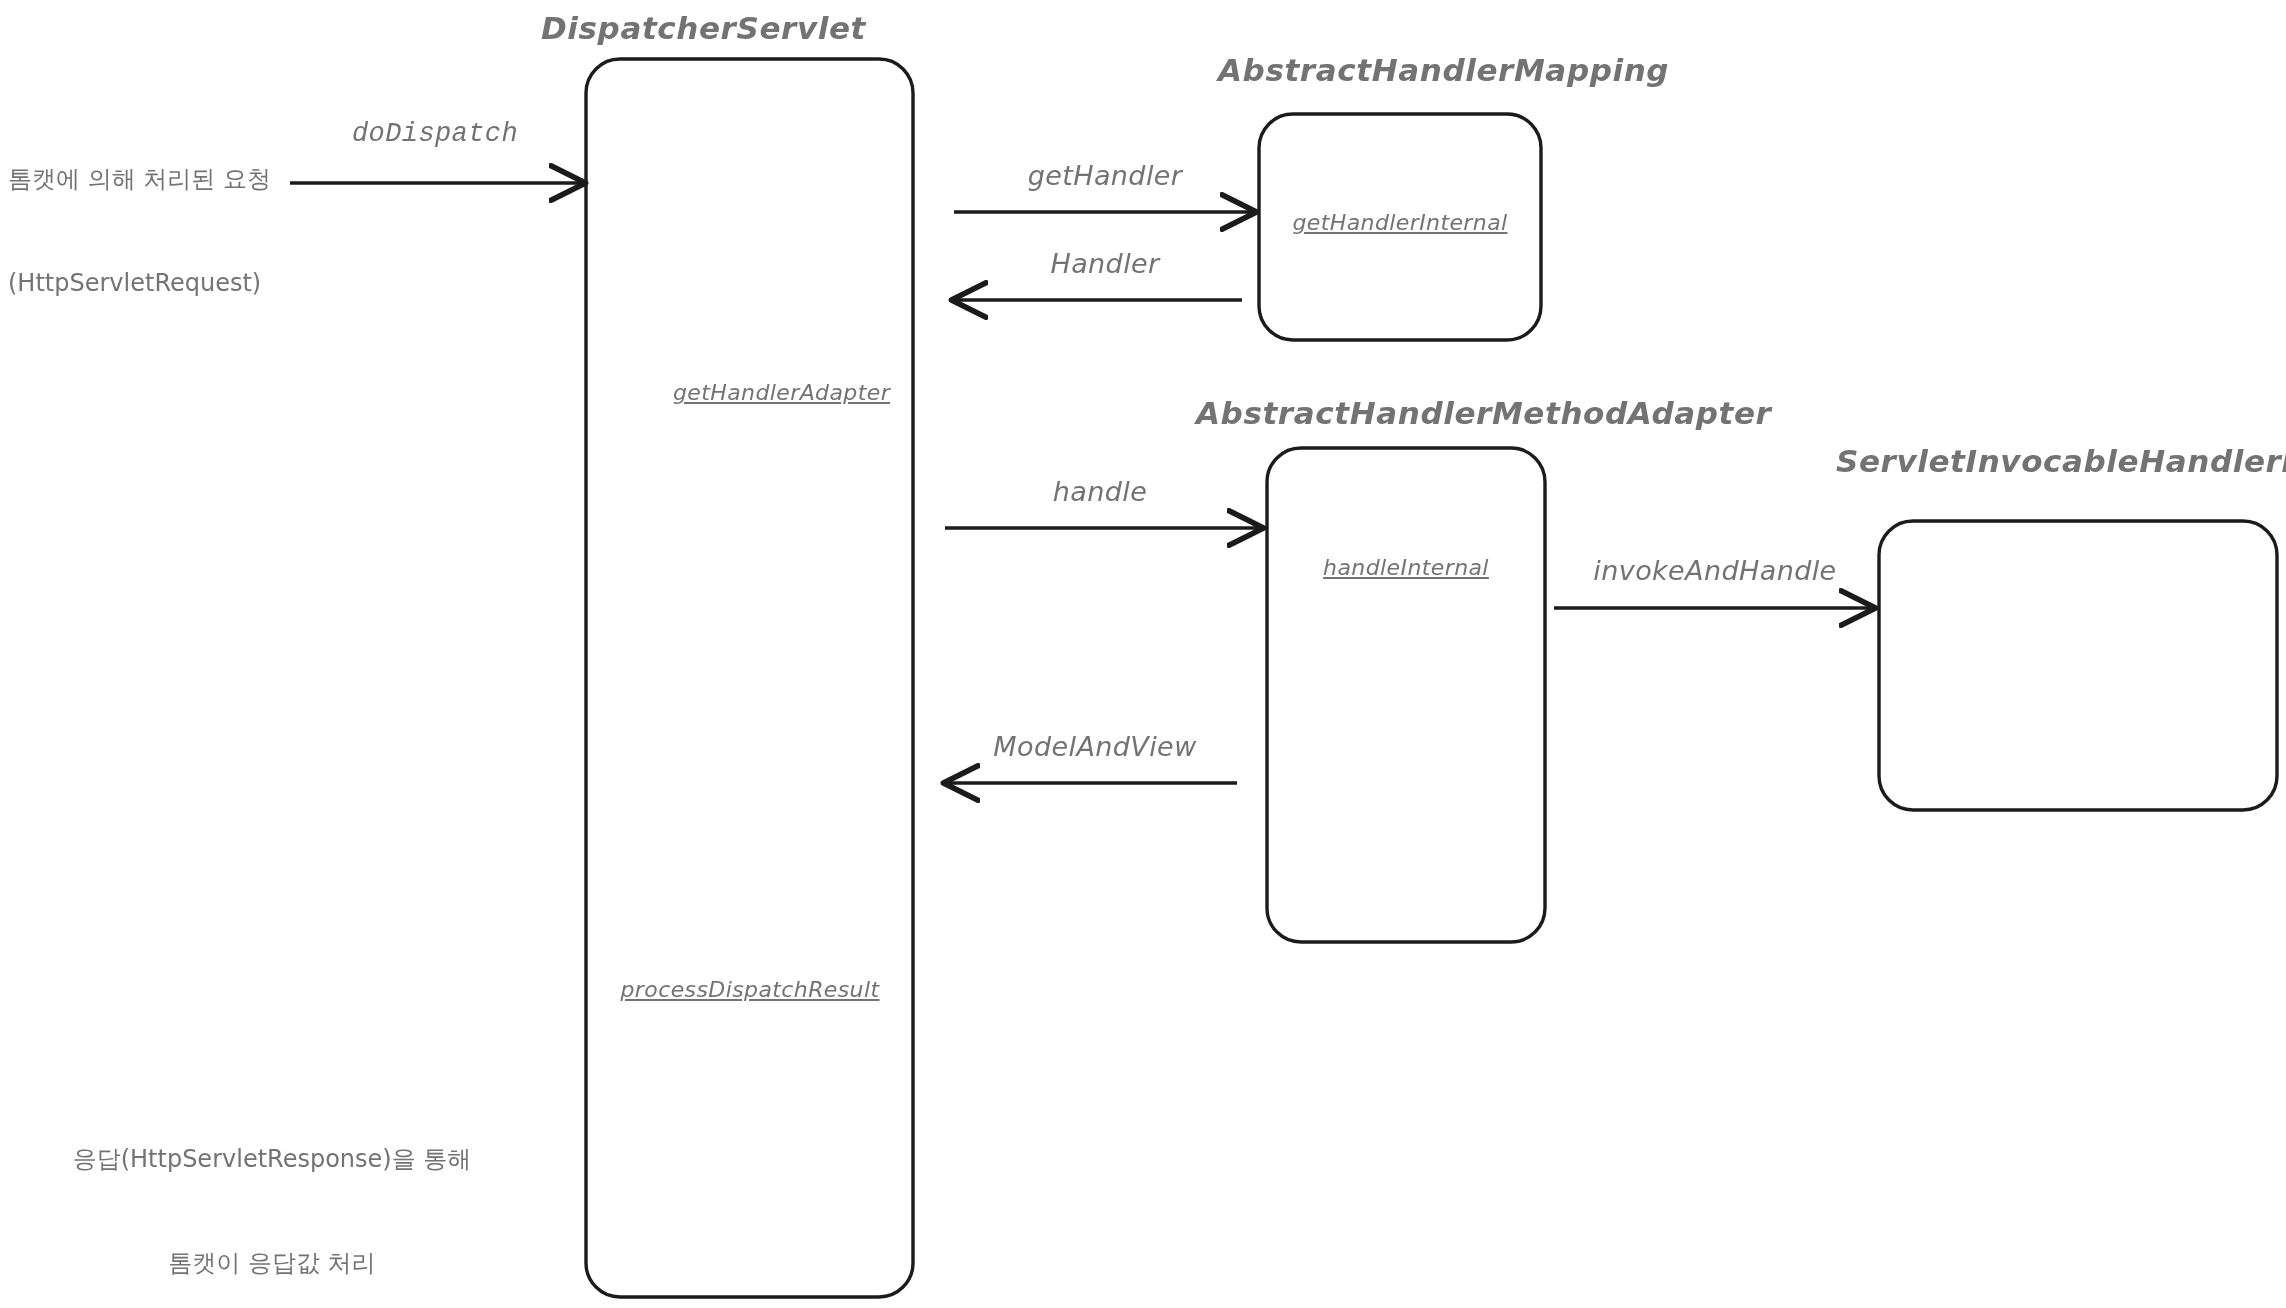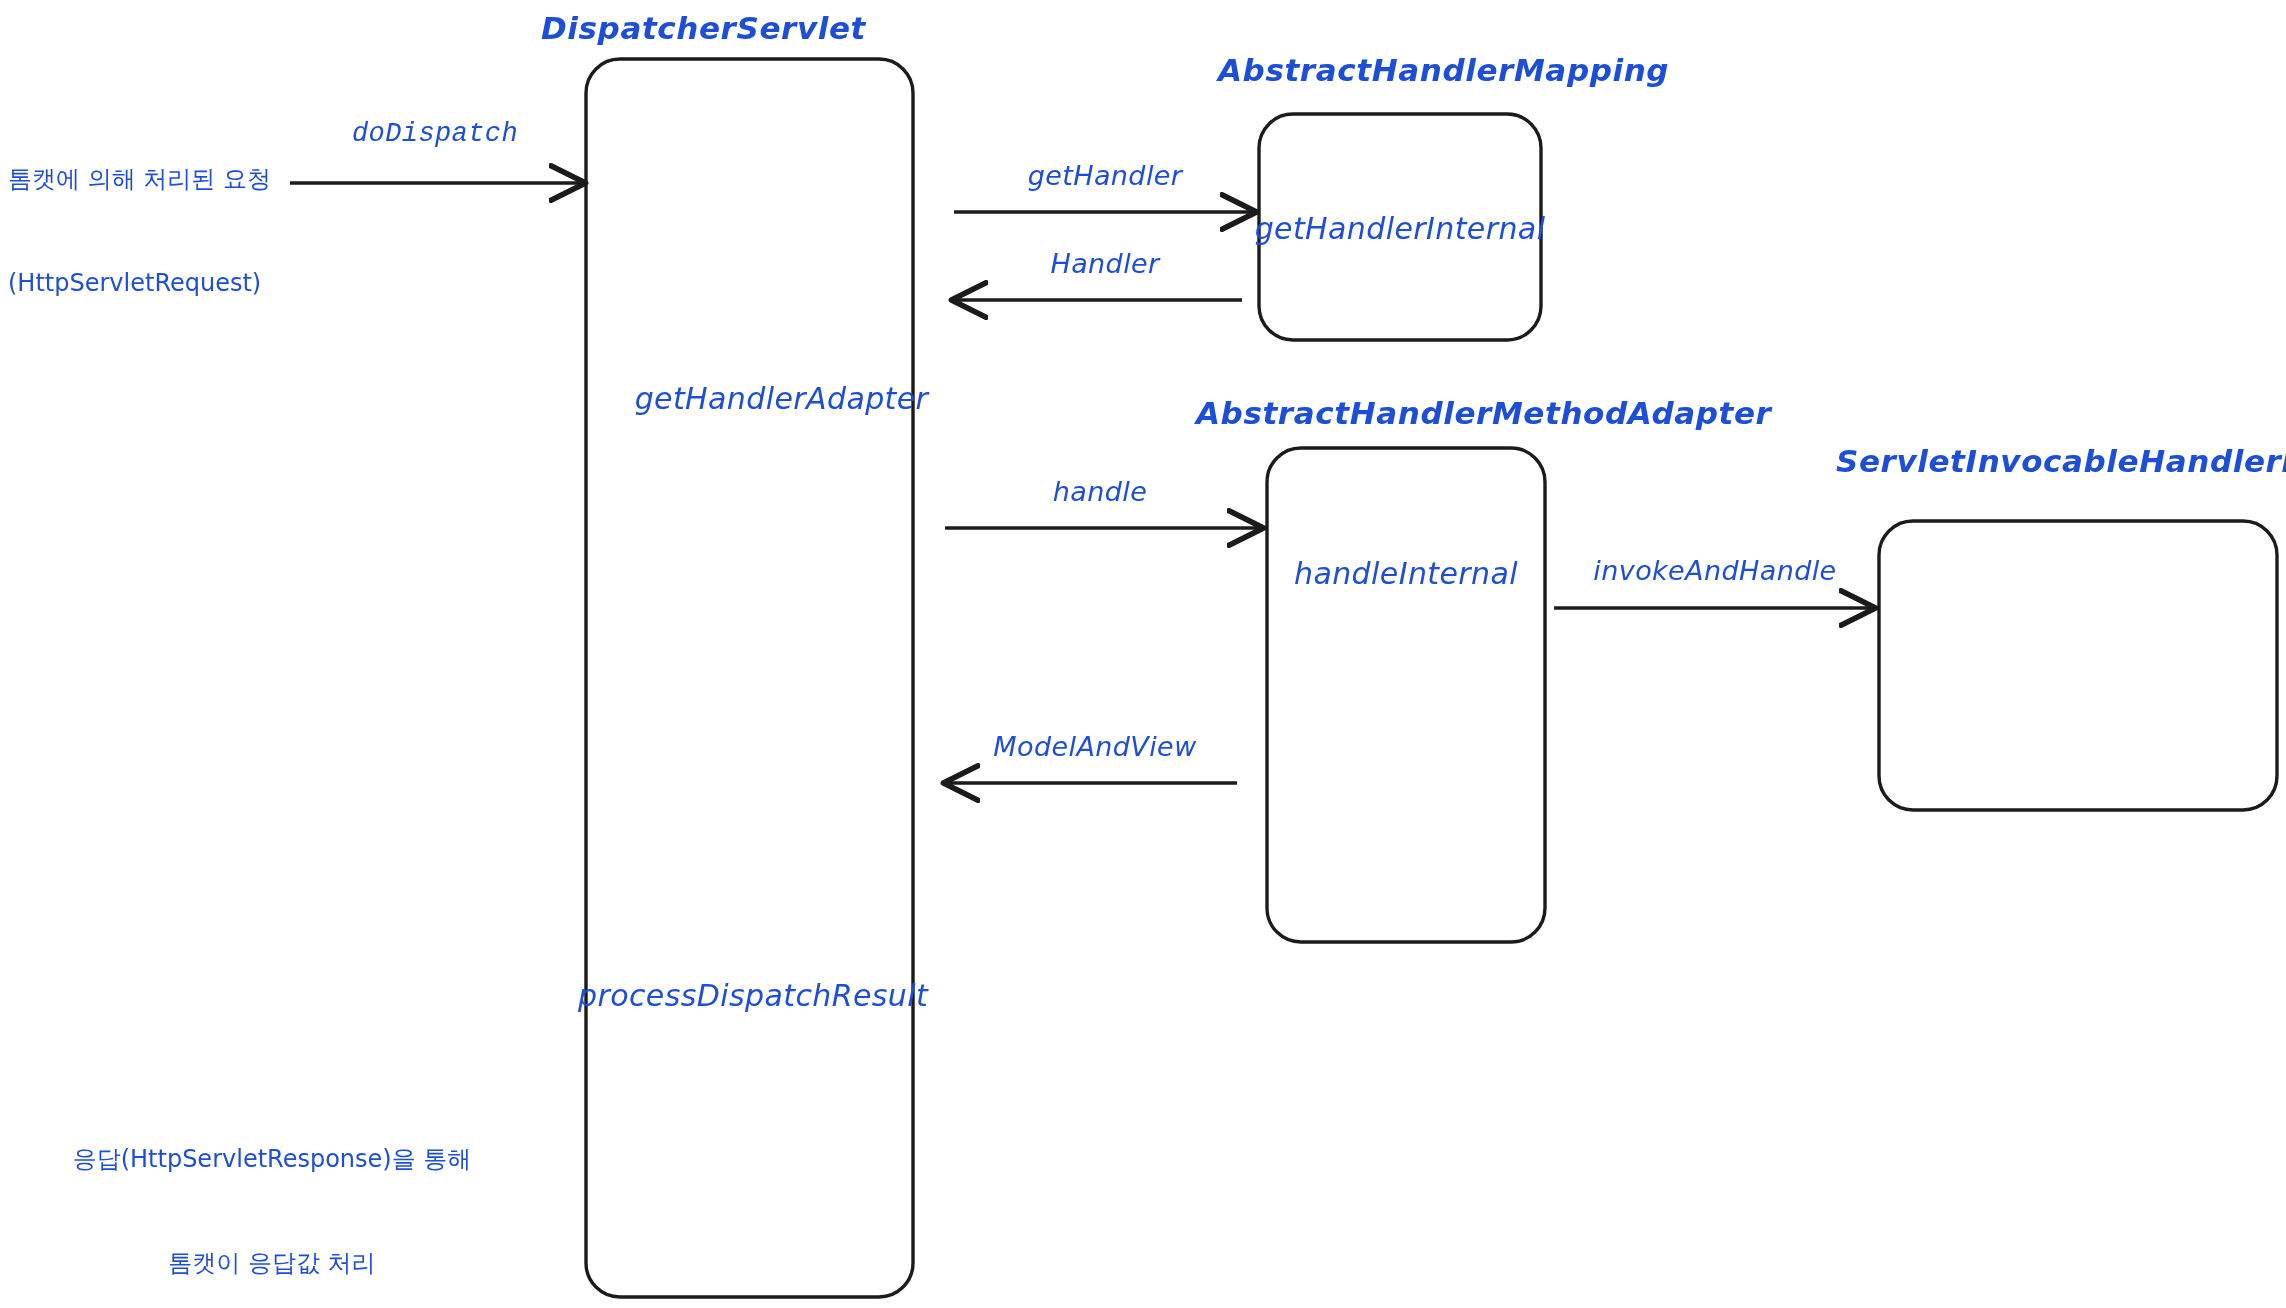--- a/index.html
+++ b/index.html
@@ -20,36 +20,37 @@
     position: absolute;
     left: 0; top: 0;
     width: 2286px;
     height: 1308px;
     pointer-events: none;
   }
   .lbl {
     position: absolute;
     white-space: pre;
     line-height: 1.38;
-    color: #1d4ed8;
+    color: #737373;
     letter-spacing: 0.2px;
   }
   
   .class-title {
     font-size: 31px;
     font-style: italic;
     font-weight: 600;
     letter-spacing: 0.6px;
   }
   
   .method-name {
-    font-size: 30px;
+    font-size: 22px;
     font-style: italic;
     font-weight: 500;
     letter-spacing: 0.4px;
+    text-decoration: underline;
   }
   
   .edge-label {
     font-size: 27px;
     font-style: italic;
     font-weight: 500;
     letter-spacing: 0.4px;
   }
   
   .note-text {

